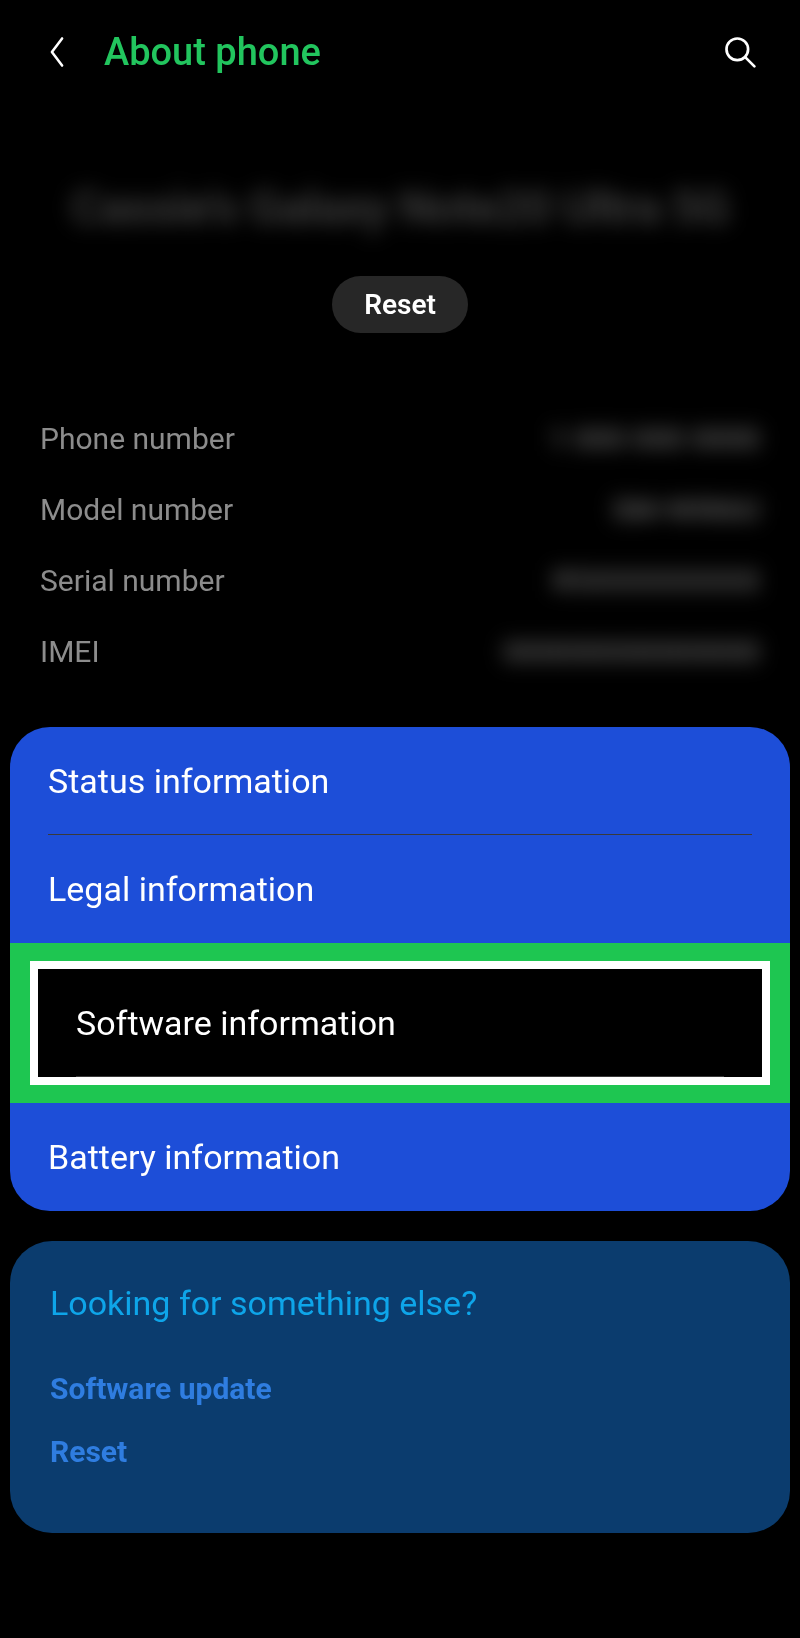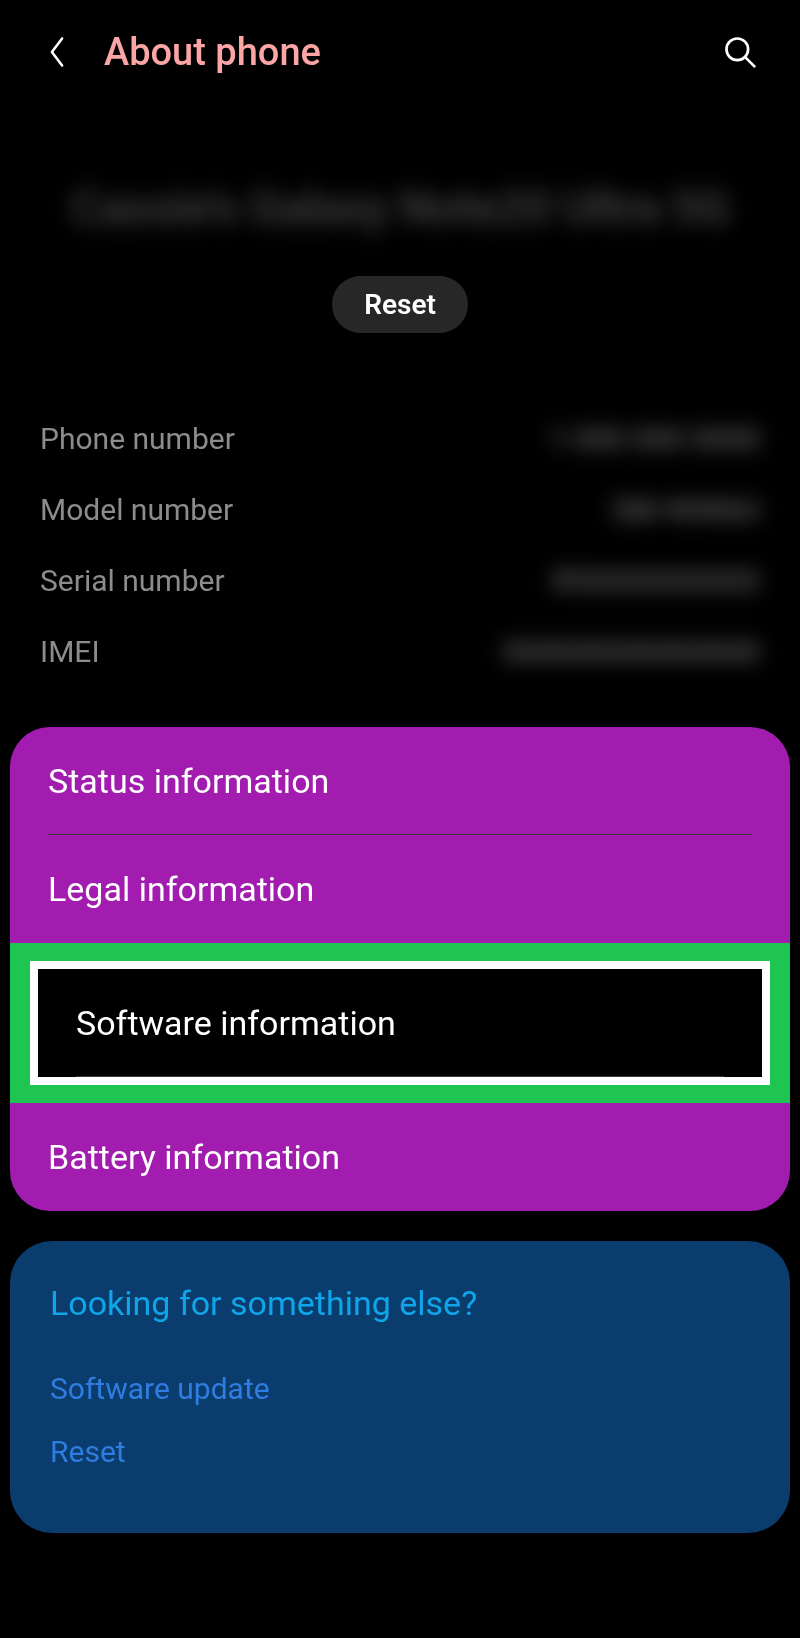--- a/index.html
+++ b/index.html
@@ -1,43 +1,43 @@
 <!DOCTYPE html>
 <html><head>
   <meta charset="utf-8">
   <style>
     * { margin: 0; padding: 0; box-sizing: border-box; font-family: -apple-system, BlinkMacSystemFont, 'Segoe UI', Roboto, Helvetica, Arial, sans-serif; }
     body { width: 800px; height: 1638px; background: #000000; color: #ffffff; overflow: hidden; position: relative; }
     .header { display: flex; align-items: center; padding: 30px 40px 20px 40px; }
     .back-icon { width: 34px; height: 34px; display:flex; align-items:center; justify-content:center; cursor:pointer; }
     .back-icon svg { width: 22px; height: 34px; }
-    .page-title { color: #fca5a5; font-size: 38px; font-weight: 500; margin-left: 30px; flex:1; }
+    .page-title { color: #22c55e; font-size: 38px; font-weight: 500; margin-left: 30px; flex:1; }
     .search-icon { width: 40px; height: 40px; cursor:pointer; display:flex; align-items:center; justify-content:center; }
     .search-icon svg { width: 36px; height: 36px; }
 
     .device-name-area { text-align:center; padding: 85px 40px 20px 40px; }
     .device-name { font-size: 48px; font-weight: 700; color: #3c3c3c; filter: blur(10px); letter-spacing:-1px; white-space: nowrap; }
     .edit-btn { display:inline-flex; align-items:center; justify-content:center; margin-top: 40px; background: #272727; border:none; border-radius: 40px; padding: 12px 32px; color:#ffffff; font-size: 28px; font-weight:600; cursor:pointer; }
 
     .info-list { padding: 50px 40px 10px 40px; }
     .info-row { display:flex; align-items:flex-end; justify-content:space-between; padding: 18px 0; }
     .info-label { color: #8c8c8c; font-size: 30px; }
     .info-value { color: #606060; font-size: 30px; filter: blur(10px); font-weight:600; max-width: 55%; text-align:right; white-space:nowrap; }
 
-    .card { background: #a21caf; border-radius: 40px; margin: 30px 10px 0 10px; overflow:hidden; }
+    .card { background: #1d4ed8; border-radius: 40px; margin: 30px 10px 0 10px; overflow:hidden; }
     .card-item { padding: 34px 38px; color:#ffffff; font-size: 34px; cursor:pointer; position:relative; }
     .card .card-item:first-child::after { content:""; position:absolute; left:38px; right:38px; bottom:0; height:1px; background:#3a3a3a; }
 
     .highlight-wrap { background:#1ec651; padding:18px 20px; margin: 0; }
     .highlight-inner { background:#000000ee; border:8px solid #ffffff; }
     .highlight-inner .card-item { background:#000000; }
 
     .suggest-card { background:#0b3c6e; border-radius: 42px; margin: 30px 10px 0 10px; padding: 42px 40px 50px 40px; }
     .suggest-title { color:#0ea5e9; font-size: 34px; margin-bottom: 34px; }
-    .suggest-link { color:#2f7de0; font-size: 30px; font-weight:400; padding: 14px 0; display:block; cursor:pointer; }
+    .suggest-link { color:#2f7de0; font-size: 30px; font-weight:700; padding: 14px 0; display:block; cursor:pointer; }
 
     
     .card-highlight-host { padding:0; }
   </style>
 </head>
 <body>
 
 <div class="header">
   <div class="back-icon">
     <svg viewBox="0 0 24 40" fill="none" stroke="#ffffff" stroke-width="3" stroke-linecap="round" stroke-linejoin="round">

